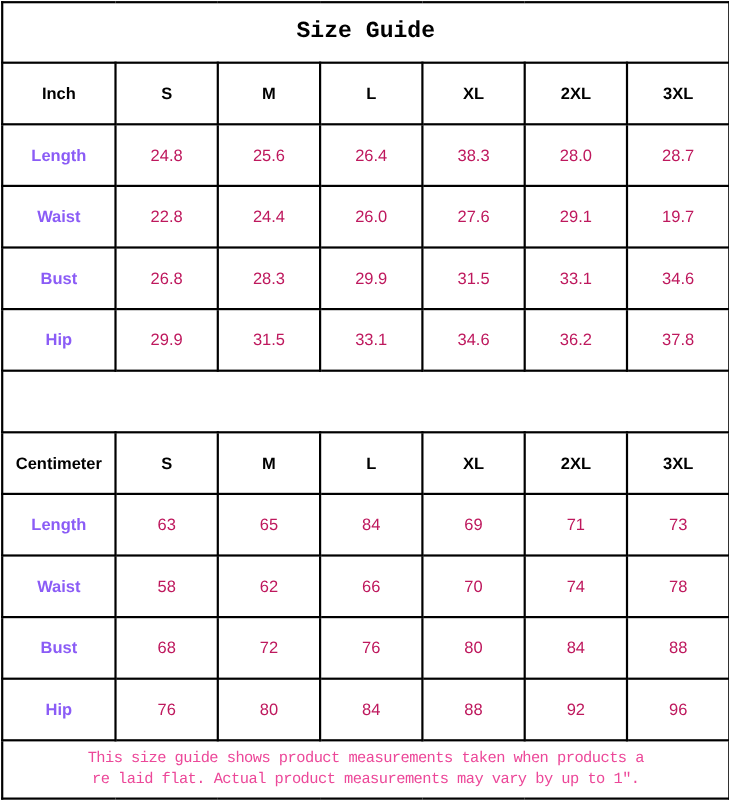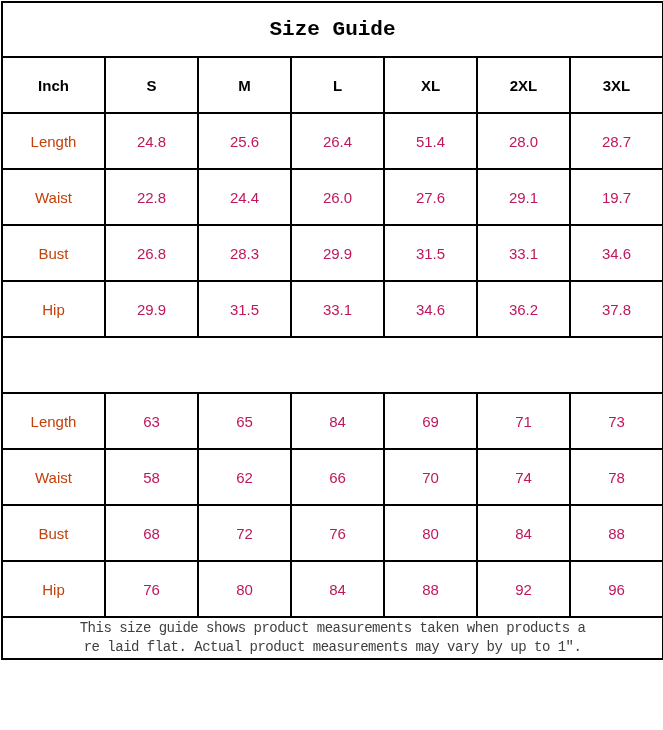--- a/index.html
+++ b/index.html
@@ -38,40 +38,40 @@
     letter-spacing: 0px;
   }
   .header-cell {
     height: 56px;
     font-weight: bold;
     font-size: 15px;
     color: #000000;
   }
   .label-cell {
     height: 56px;
-    font-weight: normal;
+    font-weight: bold;
     font-size: 15px;
-    color: #c2410c;
+    color: #8b5cf6;
   }
   .value-cell {
     height: 56px;
     font-weight: normal;
     font-size: 15px;
     color: #be185d;
   }
   .spacer-cell {
     height: 56px;
     background: #ffffff;
   }
   .footer-cell {
-    height: 42px;
+    height: 53px;
     font-family: "Liberation Mono", "DejaVu Sans Mono", monospace;
     font-size: 14px;
     line-height: 19px;
-    color: #404040;
+    color: #ec4899;
     letter-spacing: -0.5px;
   }
 </style>
 </head>
 <body>
 
 <div class="size-guide-wrap">
   <table class="size-guide">
     <colgroup>
       <col style="width:103px">
@@ -96,21 +96,21 @@
       <th class="header-cell">XL</th>
       <th class="header-cell">2XL</th>
       <th class="header-cell">3XL</th>
     </tr>
 
     <tr>
       <td class="label-cell">Length</td>
       <td class="value-cell">24.8</td>
       <td class="value-cell">25.6</td>
       <td class="value-cell">26.4</td>
-      <td class="value-cell">51.4</td>
+      <td class="value-cell">38.3</td>
       <td class="value-cell">28.0</td>
       <td class="value-cell">28.7</td>
     </tr>
 
     <tr>
       <td class="label-cell">Waist</td>
       <td class="value-cell">22.8</td>
       <td class="value-cell">24.4</td>
       <td class="value-cell">26.0</td>
       <td class="value-cell">27.6</td>
@@ -135,20 +135,29 @@
       <td class="value-cell">33.1</td>
       <td class="value-cell">34.6</td>
       <td class="value-cell">36.2</td>
       <td class="value-cell">37.8</td>
     </tr>
 
     <tr>
       <td class="spacer-cell" colspan="7"></td>
     </tr>
 
+    <tr>
+      <th class="header-cell">Centimeter</th>
+      <th class="header-cell">S</th>
+      <th class="header-cell">M</th>
+      <th class="header-cell">L</th>
+      <th class="header-cell">XL</th>
+      <th class="header-cell">2XL</th>
+      <th class="header-cell">3XL</th>
+    </tr>
 
     <tr>
       <td class="label-cell">Length</td>
       <td class="value-cell">63</td>
       <td class="value-cell">65</td>
       <td class="value-cell">84</td>
       <td class="value-cell">69</td>
       <td class="value-cell">71</td>
       <td class="value-cell">73</td>
     </tr>

